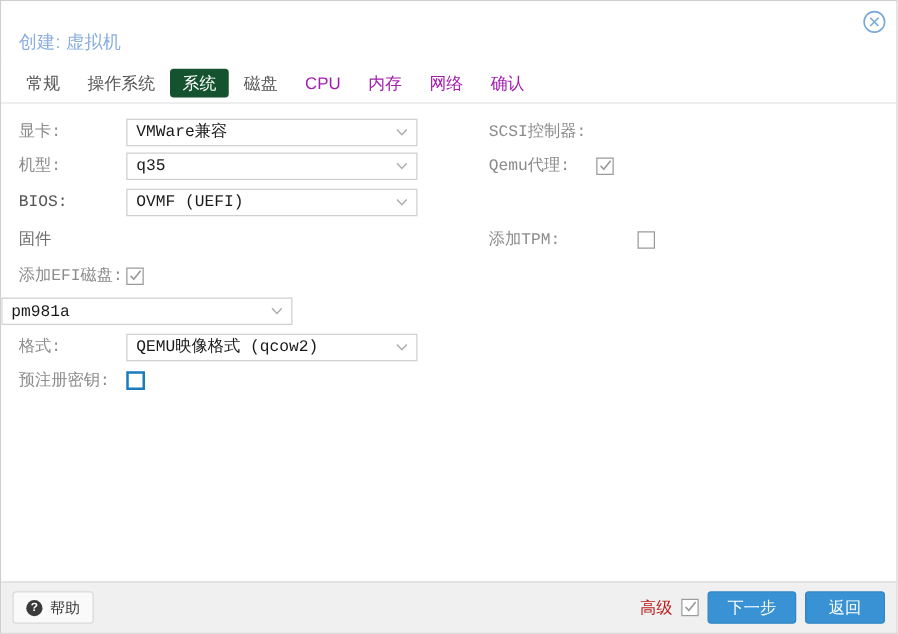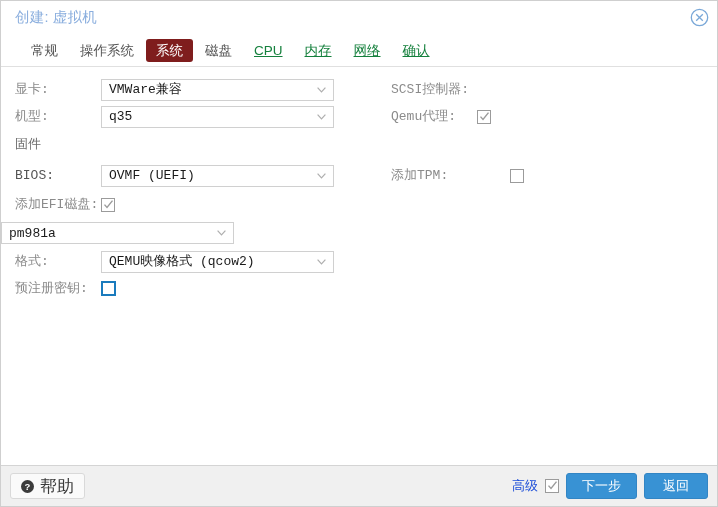--- a/index.html
+++ b/index.html
@@ -27,21 +27,21 @@
   }
 
   
   .titlebar {
     position: relative;
     height: 33px;
     flex: 0 0 33px;
     background: #ffffff;
     display: flex;
     align-items: center;
-    padding: 0 10px 0 14px;
+    padding: 16px 10px 0 14px;
     text-align: center;
   }
   .title-text {
     font-size: 14.5px;
     color: #8aaede;
     letter-spacing: 0.2px;
     white-space: nowrap;
   }
   .close-btn {
     position: absolute;
@@ -53,37 +53,37 @@
   }
   .close-btn svg { display: block; }
 
   
   .tabbar {
     height: 33px;
     flex: 0 0 33px;
     background: #ffffff;
     display: flex;
     align-items: center;
-    padding-left: 20px;
+    padding-left: 10px;
     border-bottom: 1px solid #e0e0e0;
     box-sizing: border-box;
   }
   .tab {
     font-size: 13.5px;
     color: #555555;
     padding: 3px 10px;
     margin-right: 2px;
     border-radius: 3px;
     white-space: nowrap;
     cursor: pointer;
     line-height: 17px;
   }
-  .tab.disabled { color: #15803d; cursor: default; text-decoration: underline; }
+  .tab.disabled { color: #a21caf; cursor: default; }
   .tab.active {
-    background: #7f1d1d;
+    background: #14532d;
     color: #ffffff;
   }
 
   
   .content {
     position: relative;
     flex: 1 1 auto;
     background: #ffffff;
     overflow: hidden;
     font-family: Liberation Mono, monospace;
@@ -193,29 +193,29 @@
   .help-btn .qmark {
     width: 13px; height: 13px;
     border-radius: 50%;
     background: #3b3b3b;
     color: #fff;
     font-size: 9.5px;
     line-height: 13px;
     text-align: center;
     font-weight: bold;
   }
-  .help-btn .lab { font-size: 17px; color: #3b3b3b; }
+  .help-btn .lab { font-size: 12px; color: #3b3b3b; }
 
   .footer-right {
     margin-left: auto;
     display: flex;
     align-items: center;
     gap: 7px;
   }
-  .adv-label { font-size: 13px; color: #1d4ed8; }
+  .adv-label { font-size: 13px; color: #b91c1c; }
   .btn {
     height: 26px;
     min-width: 64px;
     padding: 0 15px;
     background: #3892d4;
     border: 1px solid #3285c4;
     border-radius: 3px;
     color: #ffffff;
     font-size: 13px;
     font-family: inherit;
@@ -271,34 +271,34 @@
         <div class="field">
           <span class="val">q35</span>
           <span class="chev">
             <svg width="9" height="6" viewBox="0 0 9 6">
                 <path d="M0.6 0.6 L4.5 4.8 L8.4 0.6" fill="none" stroke="#aeaeae" stroke-width="1.2"></path>
               </svg>
           </span>
         </div>
       </div>
 
+      <div class="row" style="height:31px;">
+        <div class="lbl dark">BIOS:</div>
+        <div class="field">
+          <span class="val">OVMF (UEFI)</span>
+          <span class="chev">
+            <svg width="9" height="6" viewBox="0 0 9 6">
+                <path d="M0.6 0.6 L4.5 4.8 L8.4 0.6" fill="none" stroke="#aeaeae" stroke-width="1.2"></path>
+              </svg>
+          </span>
+        </div>
+      </div>
+
       <div class="row" style="height:30px;">
         <div class="section-hdr">固件</div>
-      </div>
-
-      <div class="row" style="height:31px;">
-        <div class="lbl dark">BIOS:</div>
-        <div class="field">
-          <span class="val">OVMF (UEFI)</span>
-          <span class="chev">
-            <svg width="9" height="6" viewBox="0 0 9 6">
-                <path d="M0.6 0.6 L4.5 4.8 L8.4 0.6" fill="none" stroke="#aeaeae" stroke-width="1.2"></path>
-              </svg>
-          </span>
-        </div>
       </div>
 
       <div class="row">
         <div class="lbl">添加EFI磁盘:</div>
         <div class="cb">
           <span class="tick">
             <svg width="11" height="11" viewBox="0 0 11 11">
                 <path d="M1.5 5.6 L4 8.4 L9.5 1.6" fill="none" stroke="#9b9b9b" stroke-width="1.4"></path>
               </svg>
           </span>

